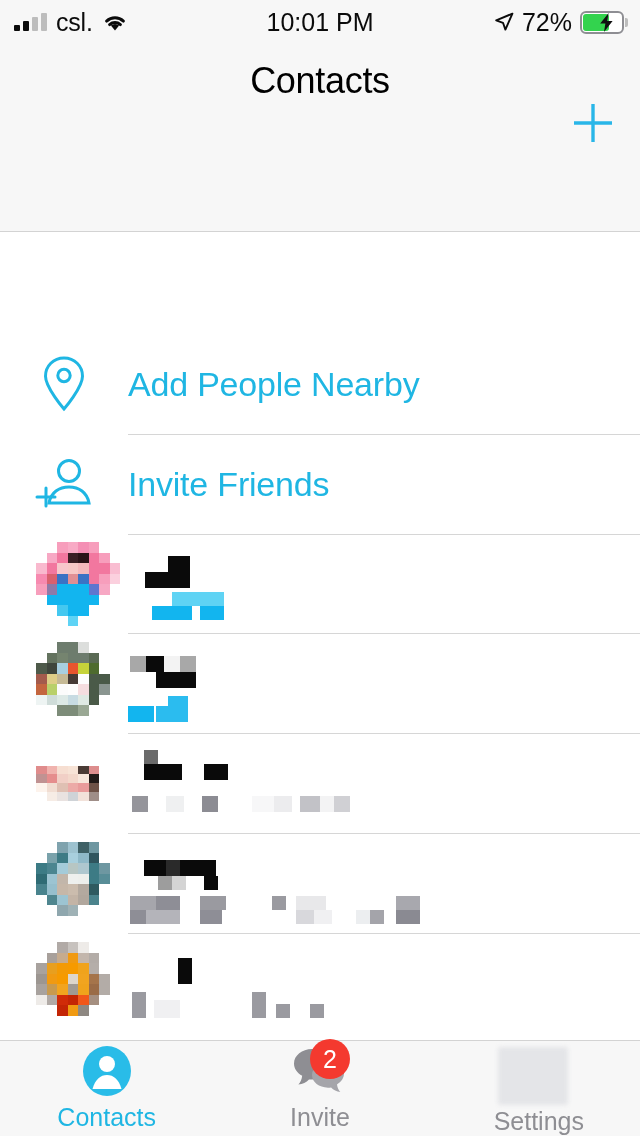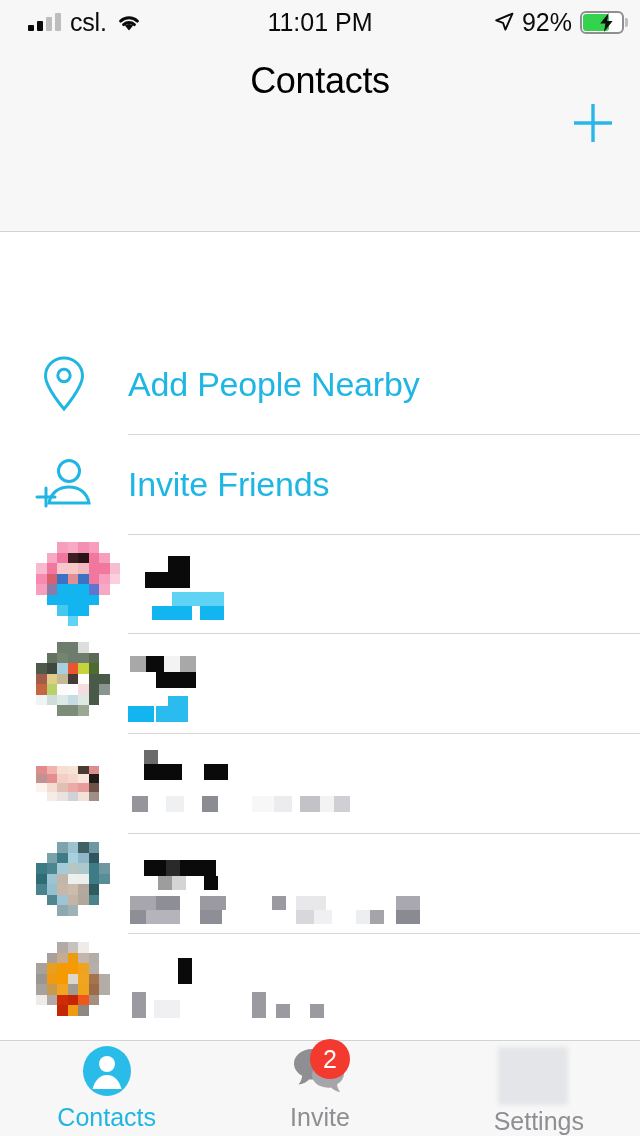--- a/index.html
+++ b/index.html
@@ -10,21 +10,21 @@
     overflow: hidden;
   }
   #app { position: relative; width: 640px; height: 1136px; background: #fff; }
 
   
   .statusbar {
     position: absolute; top: 0; left: 0; width: 640px; height: 44px;
     background: #f7f7f7;
     display: flex; align-items: center;
   }
-  .sb-left { position: absolute; left: 28px; display: flex; align-items: center; gap: 9px; text-align: center; }
+  .sb-left { position: absolute; left: 14px; display: flex; align-items: center; gap: 9px; text-align: center; }
   .bars { display: flex; align-items: flex-end; gap: 3px; height: 18px; }
   .bars i { display: block; width: 6px; border-radius: 1px; background: #0b0b0b; }
   .bars i:nth-child(1) { height: 6px; }
   .bars i:nth-child(2) { height: 10px; }
   .bars i:nth-child(3) { height: 14px; background: #bdbdbd; }
   .bars i:nth-child(4) { height: 18px; background: #bdbdbd; }
   .carrier { font-size: 25px; color: #0b0b0b; letter-spacing: -0.2px; }
   .wifi { width: 26px; height: 19px; position: relative; }
   .sb-center {
     position: absolute; left: 0; width: 640px; text-align: center;
@@ -152,28 +152,28 @@
       </span>
       <span class="carrier">csl.</span>
       <span class="wifi">
         <svg width="26" height="19" viewBox="0 0 26 19">
           <path d="M13 17.6 L8.9 12.6 a6.6 6.6 0 0 1 8.2 0 Z" fill="#0b0b0b"></path>
           <path d="M4.6 8.1 a12.5 12.5 0 0 1 16.8 0" stroke="#0b0b0b" stroke-width="3" fill="none" stroke-linecap="round"></path>
           <path d="M7.6 11.6 a8.2 8.2 0 0 1 10.8 0" stroke="#0b0b0b" stroke-width="3" fill="none" stroke-linecap="round"></path>
         </svg>
       </span>
     </div>
-    <div class="sb-center">11:01 PM</div>
+    <div class="sb-center">10:01 PM</div>
     <div class="sb-right">
       <span class="loc-arrow">
         <svg width="20" height="20" viewBox="0 0 20 20">
           <path d="M18.4 1.6 L2.2 8.4 L9.0 10.8 L11.4 17.6 Z" fill="none" stroke="#0b0b0b" stroke-width="1.9" stroke-linejoin="round"></path>
         </svg>
       </span>
-      <span class="batt-pct">92%</span>
+      <span class="batt-pct">72%</span>
       <span class="battery">
         <span class="batt-body"></span>
         <span class="batt-fill"></span>
         <span class="batt-tip"></span>
         <span class="bolt">
           <svg width="17" height="19" viewBox="0 0 17 19">
             <path d="M10.6 0 L2.2 10.6 L7.4 10.6 L6.0 19 L14.6 8.0 L9.2 8.0 Z" fill="#101010"></path>
           </svg>
         </span>
       </span>

